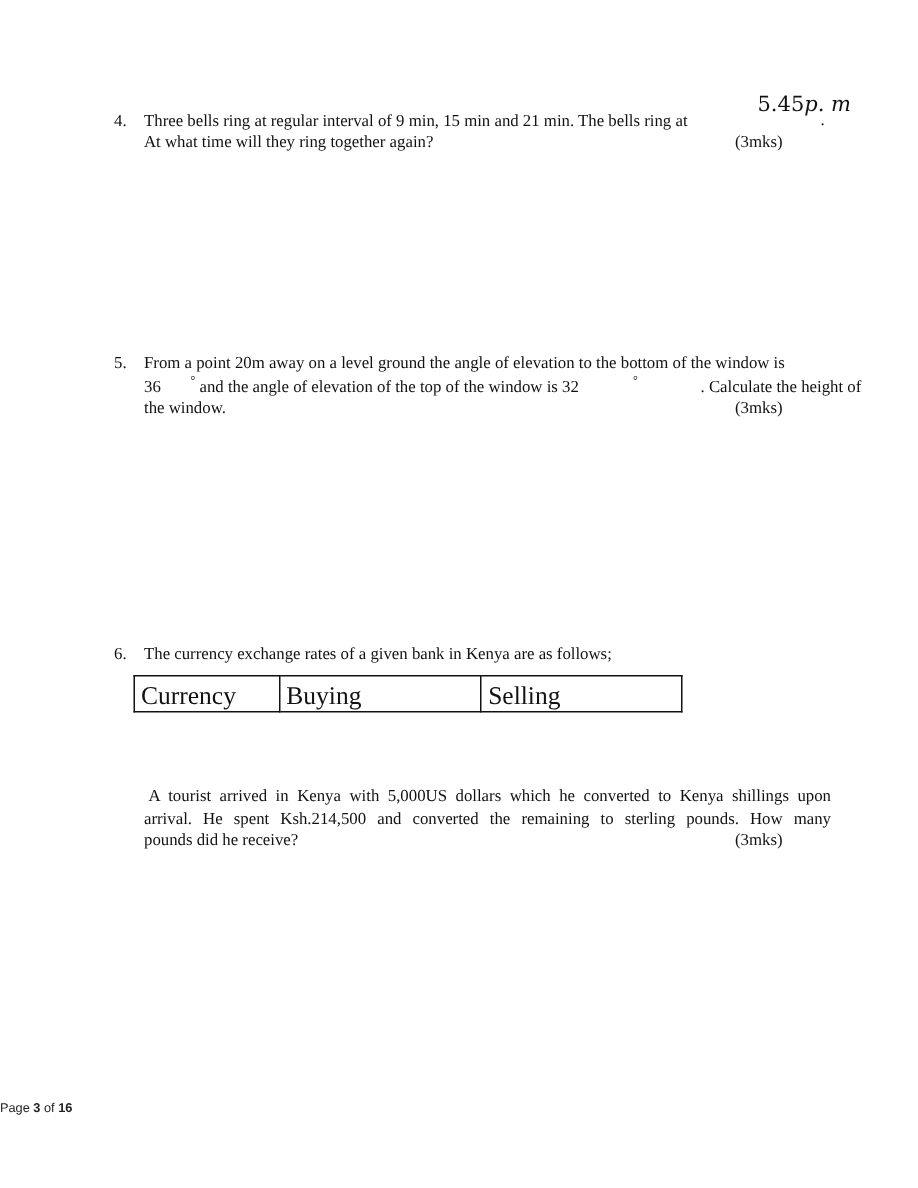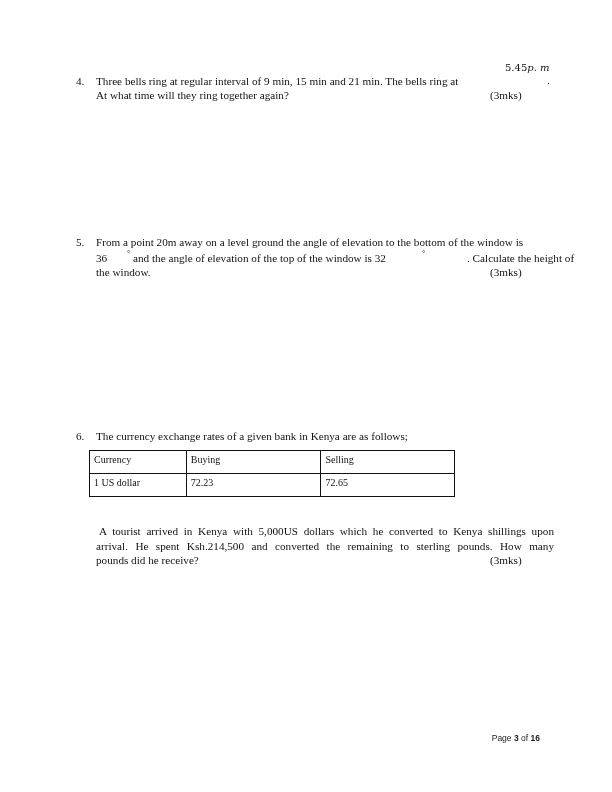--- a/index.html
+++ b/index.html
@@ -13,54 +13,53 @@
       position: relative;
       overflow: hidden;
       font-family: "Liberation Serif", serif;
       color: #111;
       font-size: 11.2px;
     }
     .abs { position: absolute; white-space: nowrap; }
     .num { position: absolute; }
     .mathval {
       font-family: "DejaVu Serif", serif;
-      font-size: 10px;
+      font-size: 14px;
     }
     .mathval i { font-style: italic; }
     .marks { position: absolute; }
     table.rates {
       position: absolute;
       left: 89px;
       top: 450px;
       width: 366px;
       border-collapse: collapse;
       font-family: "Liberation Serif", serif;
-      font-size: 10px;
+      font-size: 17px;
     }
     table.rates td {
       border: 1px solid #111;
       height: 23px;
       padding: 0 4px;
       vertical-align: top;
       padding-top: 3px;
       box-sizing: border-box;
     }
     table.rates td.c1 { width: 97px; }
     table.rates td.c2 { width: 135px; }
     table.rates td.c3 { width: 134px; }
     .footer {
       position: absolute;
       top: 733px;
       left: 0;
       width: 496px;
-      text-align: right;
+      text-align: left;
       font-family: "Liberation Sans", sans-serif;
       font-size: 8.5px;
       color: #222;
-      margin-left: 44px;
     }
     .footer b { font-weight: bold; }
   </style>
 </head>
 <body>
 
 <div>
   <span class="mathval abs" style="left:505px; top:62px;"><span>5.45</span><i>p. m</i></span>
   <span class="num" style="left:76px; top:75px;">4.</span>
   <span class="abs" style="left:96px; top:75px;">Three bells ring at regular interval of 9 min, 15 min and 21 min. The bells ring at</span>
@@ -85,25 +84,20 @@
   <span class="num" style="left:76px; top:430px;">6.</span>
   <span class="abs" style="left:96px; top:430px;">The currency exchange rates of a given bank in Kenya are as follows;</span>
 
   <table class="rates">
     <tbody>
         <tr>
       <td class="c1">Currency</td>
       <td class="c2">Buying</td>
       <td class="c3">Selling</td>
     </tr>
-    <tr>
-      <td class="c1">1 US dollar</td>
-      <td class="c2">72.23</td>
-      <td class="c3">72.65</td>
-    </tr>
   </tbody>
     </table>
 
   <span class="abs" style="left:99px; top:525px; width:455px; text-align:justify; text-align-last:justify; display:block;">A tourist arrived in Kenya with 5,000US dollars which he converted to Kenya shillings upon</span>
   <span class="abs" style="left:96px; top:540px; width:458px; text-align:justify; text-align-last:justify; display:block;">arrival. He spent Ksh.214,500 and converted the remaining to sterling pounds. How many</span>
   <span class="abs" style="left:96px; top:554px;">pounds did he receive?</span>
   <span class="marks" style="left:490px; top:554px;">(3mks)</span>
 </div>
 
 <div class="footer">

